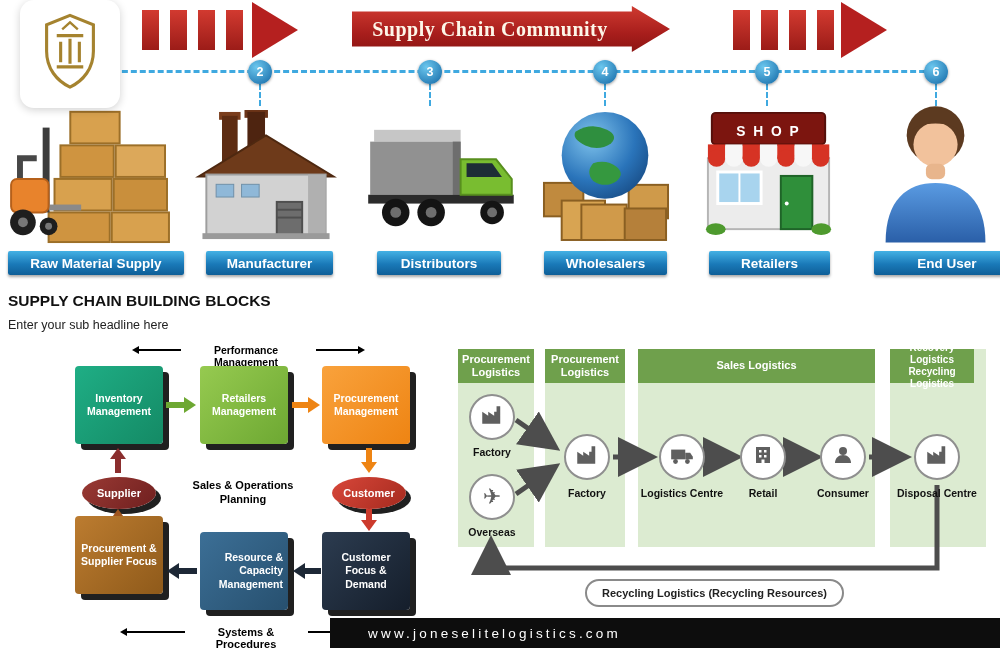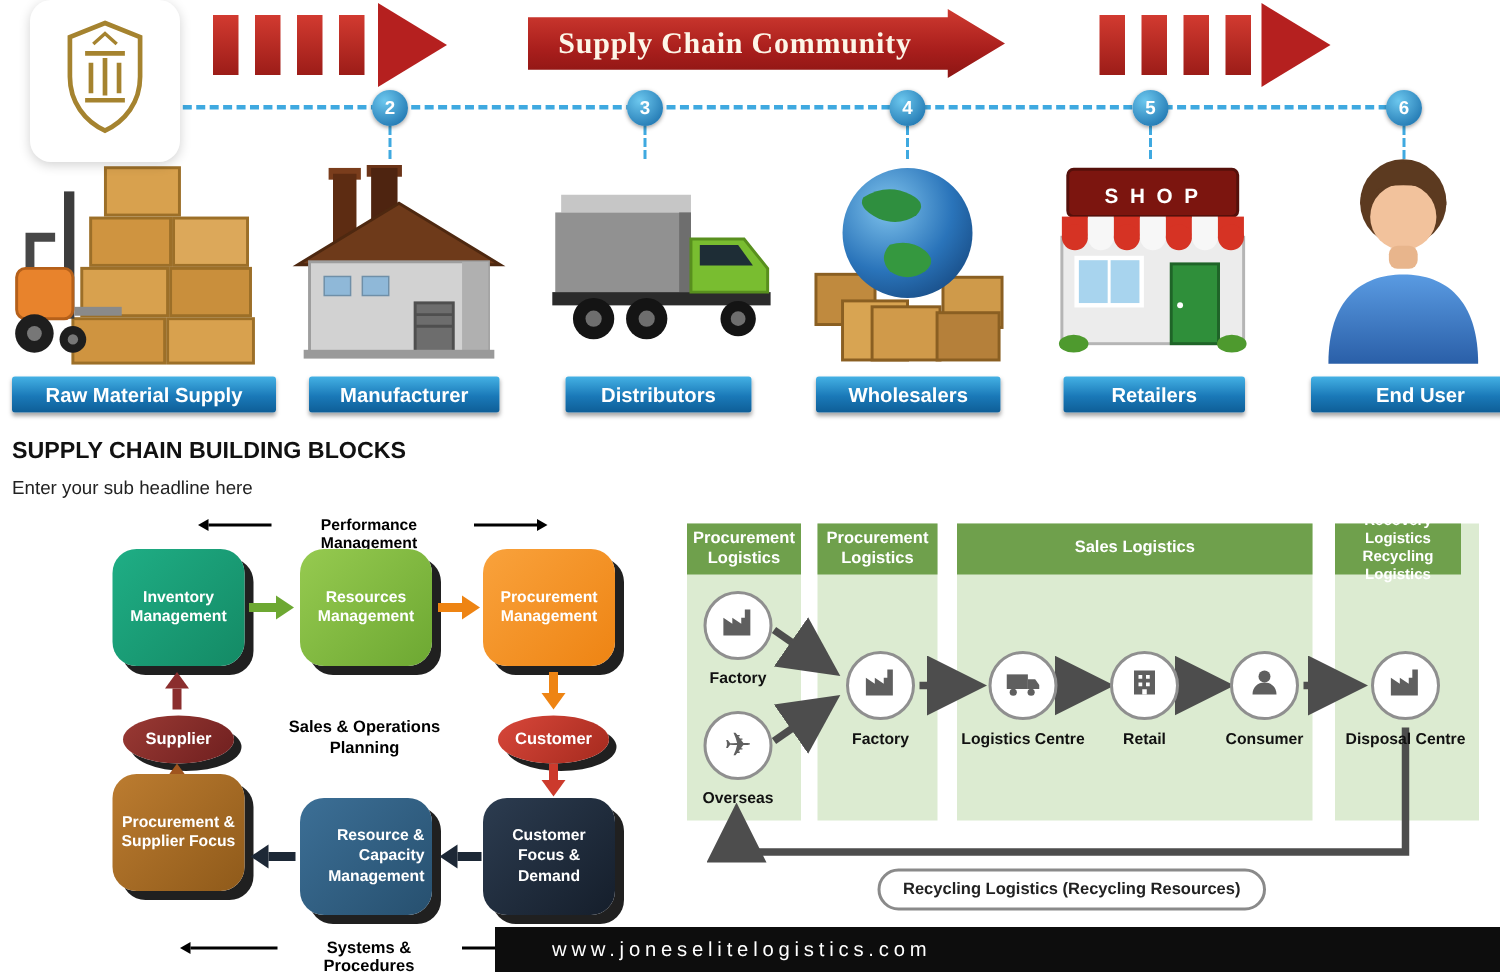--- a/index.html
+++ b/index.html
@@ -36,21 +36,21 @@
 
   .stage-banner{position:absolute;top:251px;height:24px;
         background:linear-gradient(180deg,#44b1e4 0%,#1a79b8 55%,#0e5e97 100%);
         color:#fff;font-weight:700;font-size:13.5px;display:flex;align-items:center;
         justify-content:center;border-radius:2px;box-shadow:0 2px 3px rgba(0,0,0,.35);z-index:4;}
 
   
   .bb-title{position:absolute;left:8px;top:292px;font-size:15.5px;font-weight:800;color:#111;}
   .bb-sub{position:absolute;left:8px;top:318px;font-size:12.5px;color:#222;}
   .bb-label{position:absolute;font-size:10.5px;font-weight:700;color:#000;text-align:center;}
-  .bb-box{position:absolute;width:88px;height:78px;border-radius:16px;color:#fff;font-weight:700;
+  .bb-box{position:absolute;width:88px;height:78px;border-radius:4px;color:#fff;font-weight:700;
         font-size:10.5px;line-height:1.25;display:flex;align-items:center;justify-content:center;
         text-align:center;padding:5px;box-sizing:border-box;box-shadow:6px 6px 0 0 #202020;}
   .bb-oval{position:absolute;width:74px;height:32px;border-radius:50%;color:#fff;font-weight:700;
         font-size:11px;display:flex;align-items:center;justify-content:center;
         box-shadow:5px 5px 0 0 #202020;}
   .bb-mid-text{position:absolute;left:178px;top:478px;width:130px;text-align:center;
         font-weight:700;font-size:11px;line-height:1.3;color:#000;}
 
   
   .fa{position:absolute;display:flex;align-items:center;}
@@ -278,21 +278,21 @@
   <div class="tl-arrow" style="left:132px;top:346px;">
     <span class="tl-head-l"></span>
       <span class="tl-line" style="width:42px;"></span>
   </div>
   <div class="tl-arrow" style="left:316px;top:346px;">
     <span class="tl-line" style="width:42px;"></span>
       <span class="tl-head-r"></span>
   </div>
 
   <div class="bb-box" style="left:75px;top:366px;background:linear-gradient(135deg,#1fae85,#148a65);">Inventory Management</div>
-  <div class="bb-box" style="left:200px;top:366px;background:linear-gradient(135deg,#96ca50,#6da832);">Resources Management</div>
+  <div class="bb-box" style="left:200px;top:366px;background:linear-gradient(135deg,#96ca50,#6da832);">Retailers Management</div>
   <div class="bb-box" style="left:322px;top:366px;background:linear-gradient(135deg,#f9a23c,#ee8413);">Procurement Management</div>
 
   <div class="fa" style="left:166px;top:397px;">
     <span class="fa-line" style="background:#6da832;width:18px;"></span>
     <span class="fa-head-r" style="border-left-color:#6da832;"></span>
   </div>
   <div class="fa" style="left:292px;top:397px;">
     <span class="fa-line" style="background:#ee8413;width:16px;"></span>
     <span class="fa-head-r" style="border-left-color:#ee8413;"></span>
   </div>

